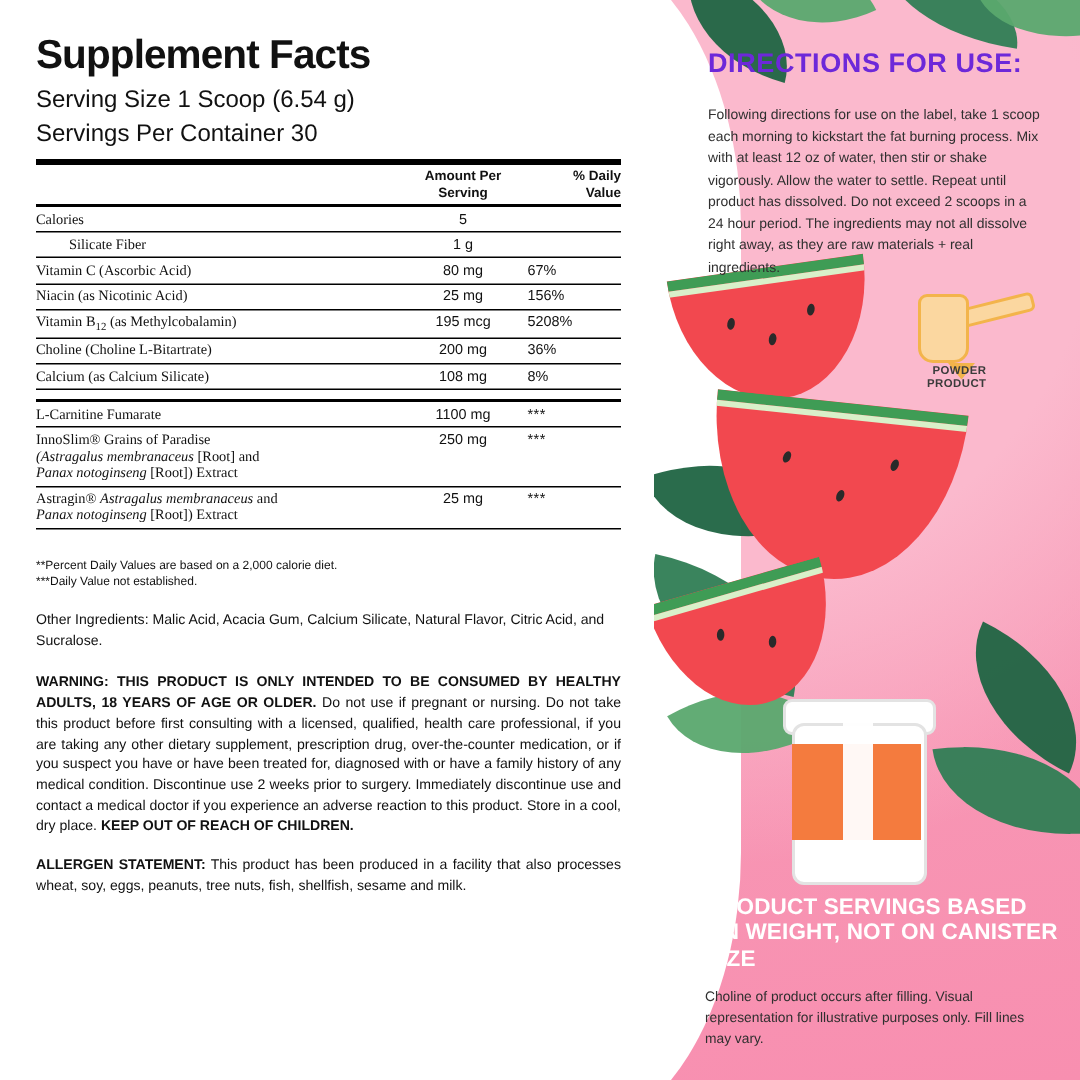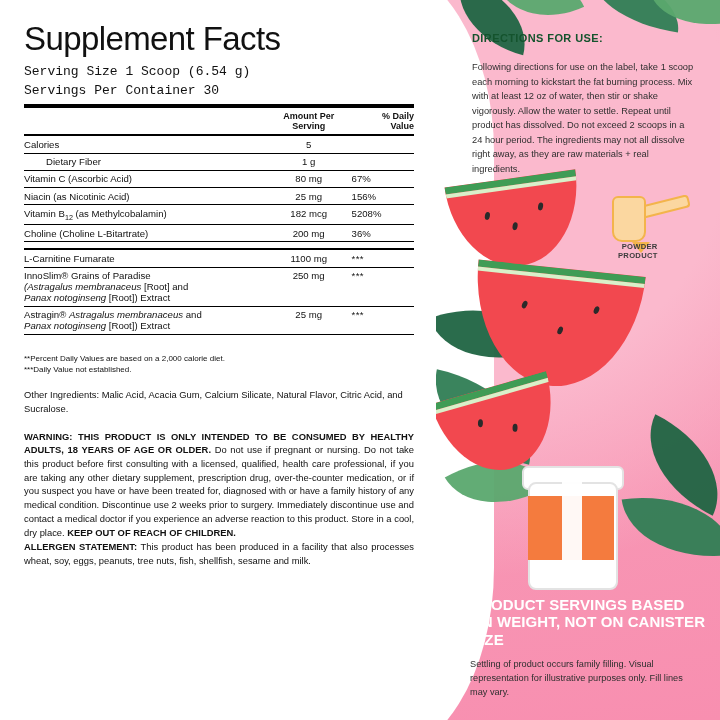--- a/index.html
+++ b/index.html
@@ -27,49 +27,48 @@
     left: 0;
     top: 0;
     width: 436px;
     height: 720px;
     background: #ffffff;
     padding: 18px 22px 0 24px;
     box-sizing: border-box;
   }
   .sf-title {
     font-family: "Liberation Sans", sans-serif;
-    font-size: 33px;
-    font-weight: normal;
+    font-size: 27px;
+    font-weight: bold;
     letter-spacing: -0.6px;
     line-height: 1.05;
     margin: 4px 0 6px 0;
   }
   .sf-serving {
-    font-size: 13px;
+    font-size: 16px;
     line-height: 1.32;
     margin-bottom: 2px;
-    font-family: Liberation Mono, monospace;
   }
   .rule-thick {
     border-bottom: 4px solid #000;
     margin-top: 5px;
   }
   .rule-med {
     border-bottom: 2.2px solid #000;
   }
   table.sf {
     width: 100%;
     border-collapse: collapse;
     font-size: 9.6px;
   }
   table.sf td {
     padding: 2.6px 0;
     vertical-align: top;
   }
-  .col-name { width: 62%; }
+  .col-name { width: 62%; font-family: Liberation Serif, serif; }
   .col-amt  { width: 22%; text-align: center; }
   .col-dv   { width: 16%; text-align: left; }
   .hdr td {
     font-weight: bold;
     font-size: 9px;
     text-align: center;
     padding-bottom: 4px;
     line-height: 1.18;
   }
   .hdr td.col-name { text-align: left; }
@@ -93,21 +92,21 @@
   .warning {
     font-size: 9.4px;
     line-height: 1.46;
     margin-top: 14px;
     text-align: justify;
   }
   .warning b { font-weight: bold; }
   .allergen {
     font-size: 9.4px;
     line-height: 1.46;
-    margin-top: 1px;
+    margin-top: 12px;
     text-align: justify;
   }
   .allergen b { font-weight: bold; }
 
   
   .right-panel {
     position: absolute;
     left: 436px;
     top: 0;
     width: 284px;
@@ -134,23 +133,23 @@
   }
   .rp-inner {
     position: absolute;
     inset: 0;
     padding: 26px 18px 0 34px;
     box-sizing: border-box;
   }
   .dir-title {
     font-family: "Liberation Sans", sans-serif;
     font-weight: bold;
-    font-size: 11px;
+    font-size: 18px;
     letter-spacing: 0.4px;
-    color: #14532d;
+    color: #6d28d9;
     margin: 6px 0 16px 2px;
   }
   .dir-body {
     font-size: 9.3px;
     line-height: 1.56;
     color: #2f2f2f;
     width: 222px;
     margin-left: 2px;
   }
   .powder-label {
@@ -298,43 +297,48 @@
     <div class="rule-med"></div>
 
     <table class="sf">
       <tbody>
           <tr class="row-line">
         <td class="col-name">Calories</td>
         <td class="col-amt">5</td>
         <td class="col-dv"></td>
       </tr>
       <tr class="row-line">
-        <td class="col-name indent">Dietary Fiber</td>
+        <td class="col-name indent">Silicate Fiber</td>
         <td class="col-amt">1 g</td>
         <td class="col-dv"></td>
       </tr>
       <tr class="row-line">
         <td class="col-name">Vitamin C (Ascorbic Acid)</td>
         <td class="col-amt">80 mg</td>
         <td class="col-dv">67%</td>
       </tr>
       <tr class="row-line">
         <td class="col-name">Niacin (as Nicotinic Acid)</td>
         <td class="col-amt">25 mg</td>
         <td class="col-dv">156%</td>
       </tr>
       <tr class="row-line">
         <td class="col-name">Vitamin B<span class="sub">12</span> (as Methylcobalamin)</td>
-        <td class="col-amt">182 mcg</td>
+        <td class="col-amt">195 mcg</td>
         <td class="col-dv">5208%</td>
       </tr>
       <tr class="row-line">
         <td class="col-name">Choline (Choline L-Bitartrate)</td>
         <td class="col-amt">200 mg</td>
         <td class="col-dv">36%</td>
+      </tr>
+      <tr class="row-line">
+        <td class="col-name">Calcium (as Calcium Silicate)</td>
+        <td class="col-amt">108 mg</td>
+        <td class="col-dv">8%</td>
       </tr>
     </tbody>
       </table>
 
     <div class="rule-med" style="margin-top:6px"></div>
 
     <table class="sf">
       <tbody>
           <tr class="row-line">
         <td class="col-name">L-Carnitine Fumarate</td>
@@ -422,16 +426,16 @@
     <div class="jar-window"></div>
 
     <div class="rp-inner">
       <div class="dir-title">DIRECTIONS FOR USE:</div>
       <div class="dir-body">Following directions for use on the label, take 1 scoop each morning to kickstart the fat burning process. Mix with at least 12 oz of water, then stir or shake vigorously. Allow the water to settle. Repeat until product has dissolved. Do not exceed 2 scoops in a 24 hour period. The ingredients may not all dissolve right away, as they are raw materials + real ingredients.</div>
     </div>
 
     <div class="powder-label">POWDER<br>PRODUCT</div>
 
     <div class="bottom-head">PRODUCT SERVINGS BASED ON WEIGHT, NOT ON CANISTER SIZE</div>
-    <div class="bottom-body">Settling of product occurs family filling. Visual representation for illustrative purposes only. Fill lines may vary.</div>
+    <div class="bottom-body">Choline of product occurs after filling. Visual representation for illustrative purposes only. Fill lines may vary.</div>
   </div>
 
 </div>
 
 </body></html>

